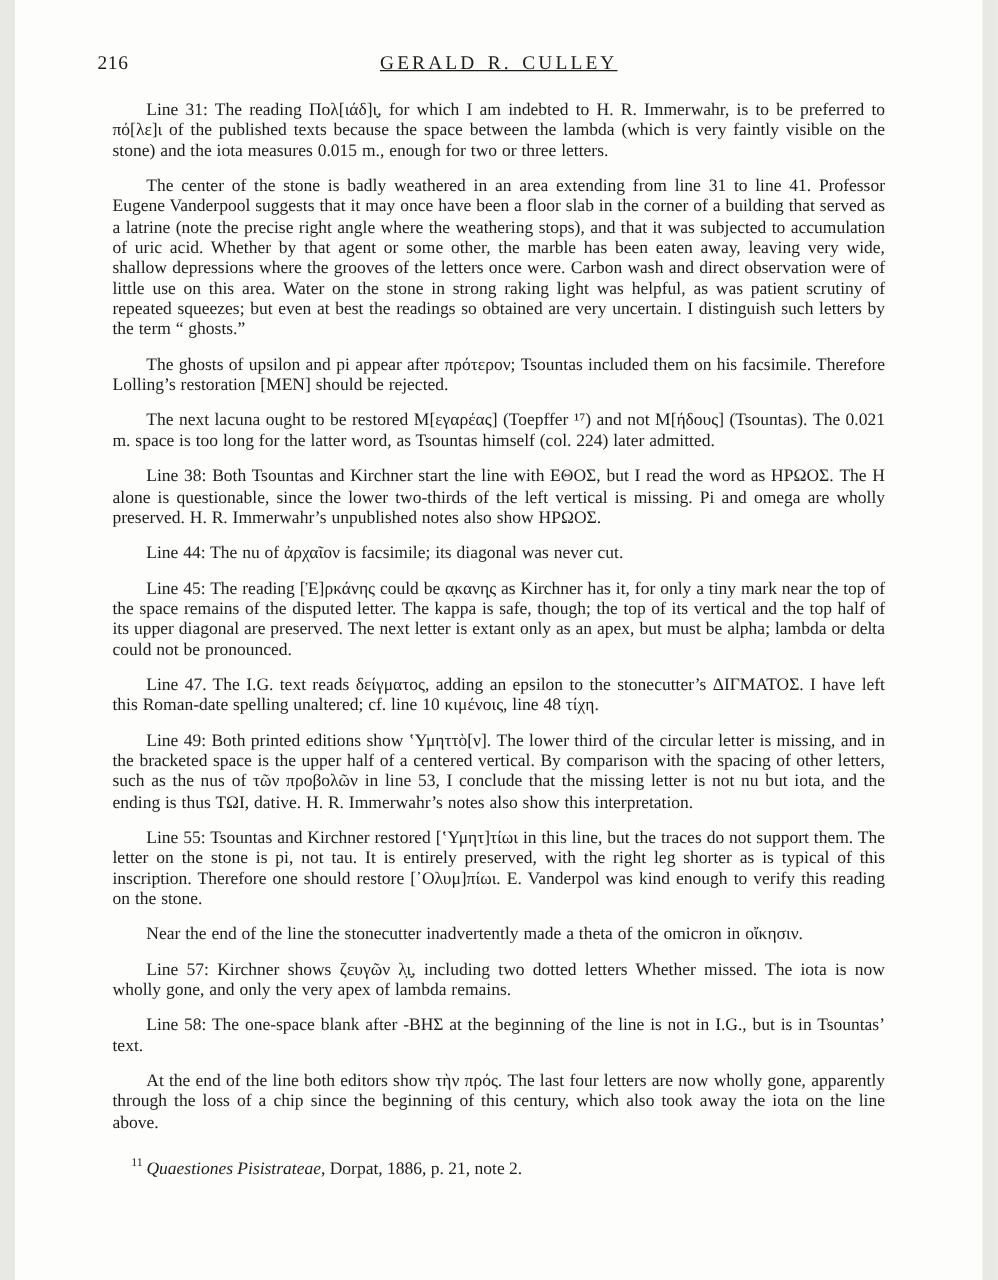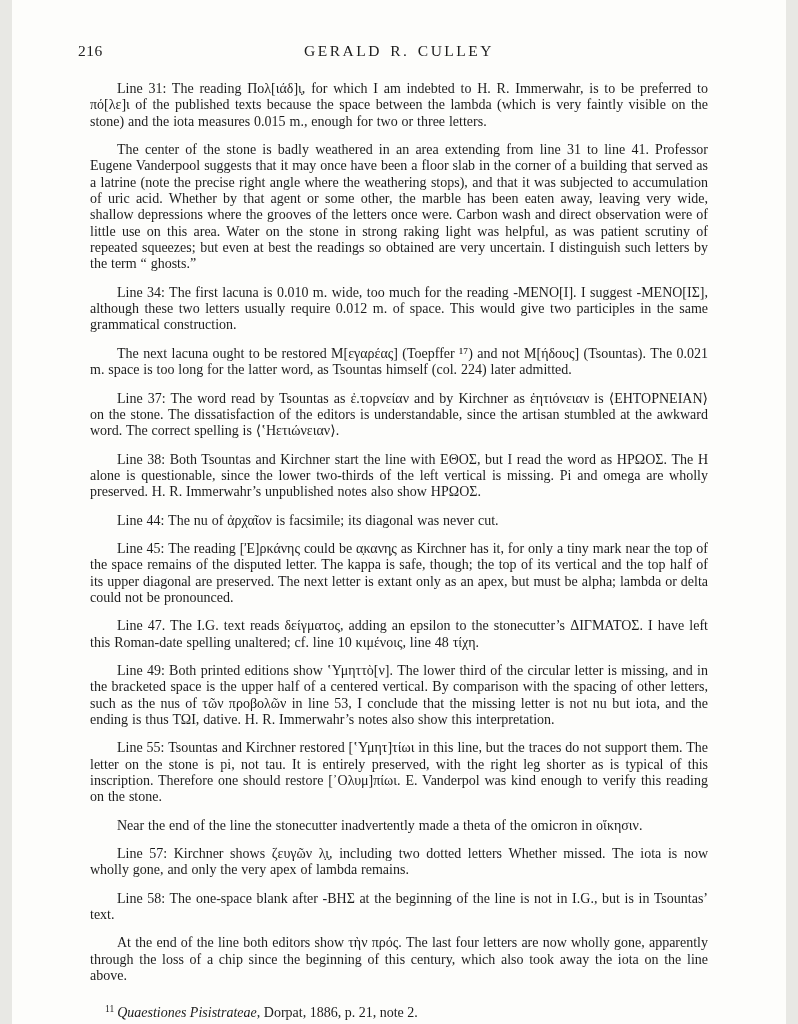--- a/index.html
+++ b/index.html
@@ -27,20 +27,21 @@
     margin-bottom: 21px;
   }
   .page-number {
     justify-self: start;
     letter-spacing: 0.5px;
   }
   .running-title {
     justify-self: center;
     letter-spacing: 2.5px;
     word-spacing: 2px;
+    text-decoration: underline;
   }
   .header-spacer {
     justify-self: end;
   }
   .article-body p {
     margin: 12px;
     font-size: 14px;
     line-height: 16.35px;
     text-align: justify;
     text-indent: 27px;
@@ -71,23 +72,22 @@
 
   <header class="page-header">
     <span class="page-number">216</span>
     <span class="running-title">GERALD R. CULLEY</span>
     <span class="header-spacer"></span>
   </header>
 
   <main class="article-body">
     <p>Line 31: The reading Πολ[ιάδ]ι̣, for which I am indebted to H. R. Immerwahr, is to be preferred to πό[λε]ι of the published texts because the space between the lambda (which is very faintly visible on the stone) and the iota measures 0.015 m., enough for two or three letters.</p>
     <p>The center of the stone is badly weathered in an area extending from line 31 to line 41. Professor Eugene Vanderpool suggests that it may once have been a floor slab in the corner of a building that served as a latrine (note the precise right angle where the weathering stops), and that it was subjected to accumulation of uric acid. Whether by that agent or some other, the marble has been eaten away, leaving very wide, shallow depressions where the grooves of the letters once were. Carbon wash and direct observation were of little use on this area. Water on the stone in strong raking light was helpful, as was patient scrutiny of repeated squeezes; but even at best the readings so obtained are very uncertain. I distinguish such letters by the term “ ghosts.”</p>
-    <p>Line 34: The first lacuna is 0.010 m. wide, too much for the reading -ΜΕΝΟ[Ι]. I suggest -ΜΕΝΟ[ΙΣ], although these two letters usually require 0.012 m. of space. This would give two participles in the same grammatical construction.</p>
+    <p>The ghosts of upsilon and pi appear after πρότερον; Tsountas included them on his facsimile. Therefore Lolling’s restoration [ΜΕΝ] should be rejected.</p>
     <p>The next lacuna ought to be restored Μ[εγαρέας] (Toepffer ¹⁷) and not Μ[ήδους] (Tsountas). The 0.021 m. space is too long for the latter word, as Tsountas himself (col. 224) later admitted.</p>
-    <p>Line 37: The word read by Tsountas as ἐ.τορνείαν and by Kirchner as ἐητιόνειαν is ⟨ΕΗΤΟΡΝΕΙΑΝ⟩ on the stone. The dissatisfaction of the editors is understandable, since the artisan stumbled at the awkward word. The correct spelling is ⟨ʽΗετιώνειαν⟩.</p>
     <p>Line 38: Both Tsountas and Kirchner start the line with ΕΘΟΣ, but I read the word as ΗΡΩΟΣ. The Η alone is questionable, since the lower two-thirds of the left vertical is missing. Pi and omega are wholly preserved. H. R. Immerwahr’s unpublished notes also show ΗΡΩΟΣ.</p>
     <p>Line 44: The nu of ἀρχαῖον is facsimile; its diagonal was never cut.</p>
     <p>Line 45: The reading [Ἐ]ρκάνης could be α̣κανη̣ς as Kirchner has it, for only a tiny mark near the top of the space remains of the disputed letter. The kappa is safe, though; the top of its vertical and the top half of its upper diagonal are preserved. The next letter is extant only as an apex, but must be alpha; lambda or delta could not be pronounced.</p>
     <p>Line 47. The I.G. text reads δείγματος, adding an epsilon to the stonecutter’s ΔΙΓΜΑΤΟΣ. I have left this Roman-date spelling unaltered; cf. line 10 κιμένοις, line 48 τίχη.</p>
     <p>Line 49: Both printed editions show ʽΥμηττὸ[ν]. The lower third of the circular letter is missing, and in the bracketed space is the upper half of a centered vertical. By comparison with the spacing of other letters, such as the nus of τῶν προβολῶν in line 53, I conclude that the missing letter is not nu but iota, and the ending is thus ΤΩΙ, dative. H. R. Immerwahr’s notes also show this interpretation.</p>
     <p>Line 55: Tsountas and Kirchner restored [ʽΥμητ]τίωι in this line, but the traces do not support them. The letter on the stone is pi, not tau. It is entirely preserved, with the right leg shorter as is typical of this inscription. Therefore one should restore [᾿Ολυμ]πίωι. E. Vanderpol was kind enough to verify this reading on the stone.</p>
     <p>Near the end of the line the stonecutter inadvertently made a theta of the omicron in οἴκησιν.</p>
     <p>Line 57: Kirchner shows ζευγῶν λ̣ι̣, including two dotted letters Whether missed. The iota is now wholly gone, and only the very apex of lambda remains.</p>
     <p>Line 58: The one-space blank after -ΒΗΣ at the beginning of the line is not in I.G., but is in Tsountas’ text.</p>
     <p>At the end of the line both editors show τὴν πρός. The last four letters are now wholly gone, apparently through the loss of a chip since the beginning of this century, which also took away the iota on the line above.</p>

